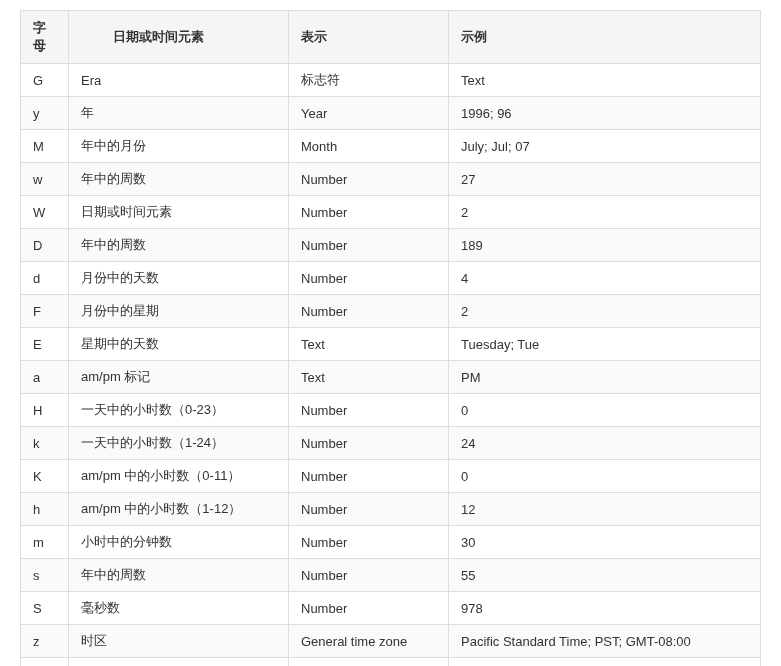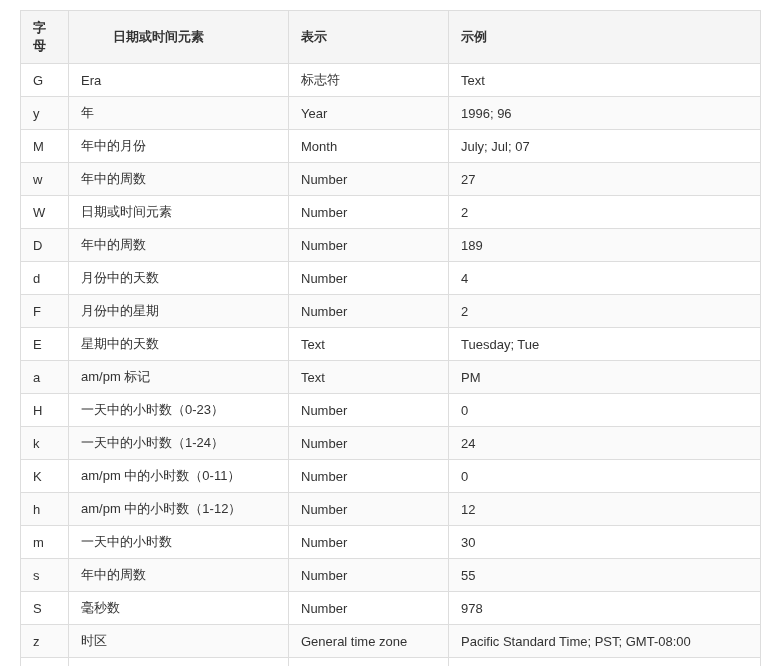--- a/index.html
+++ b/index.html
@@ -154,21 +154,21 @@
           <td>0</td>
         </tr>
         <tr>
           <td>h</td>
           <td>am/pm 中的小时数（1-12）</td>
           <td>Number</td>
           <td>12</td>
         </tr>
         <tr>
           <td>m</td>
-          <td>一天中的小时数</td>
+          <td>小时中的分钟数</td>
           <td>Number</td>
           <td>30</td>
         </tr>
         <tr>
           <td>s</td>
           <td>年中的周数</td>
           <td>Number</td>
           <td>55</td>
         </tr>
         <tr>

